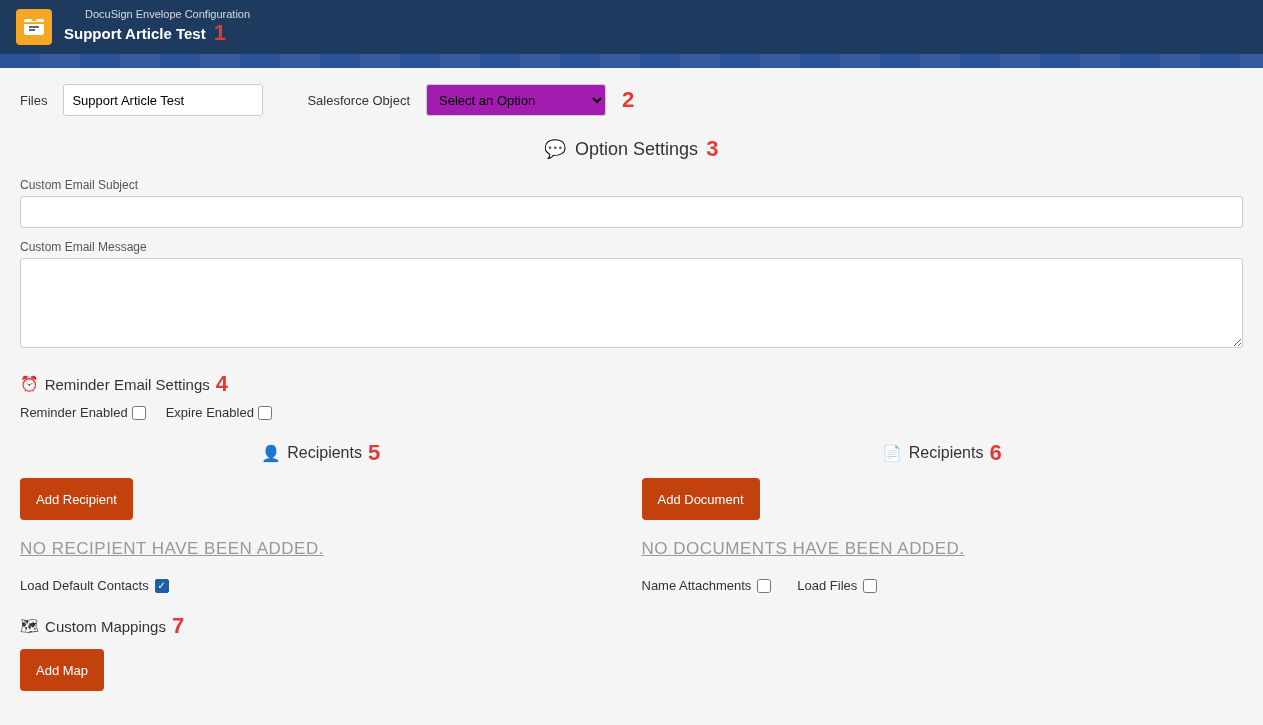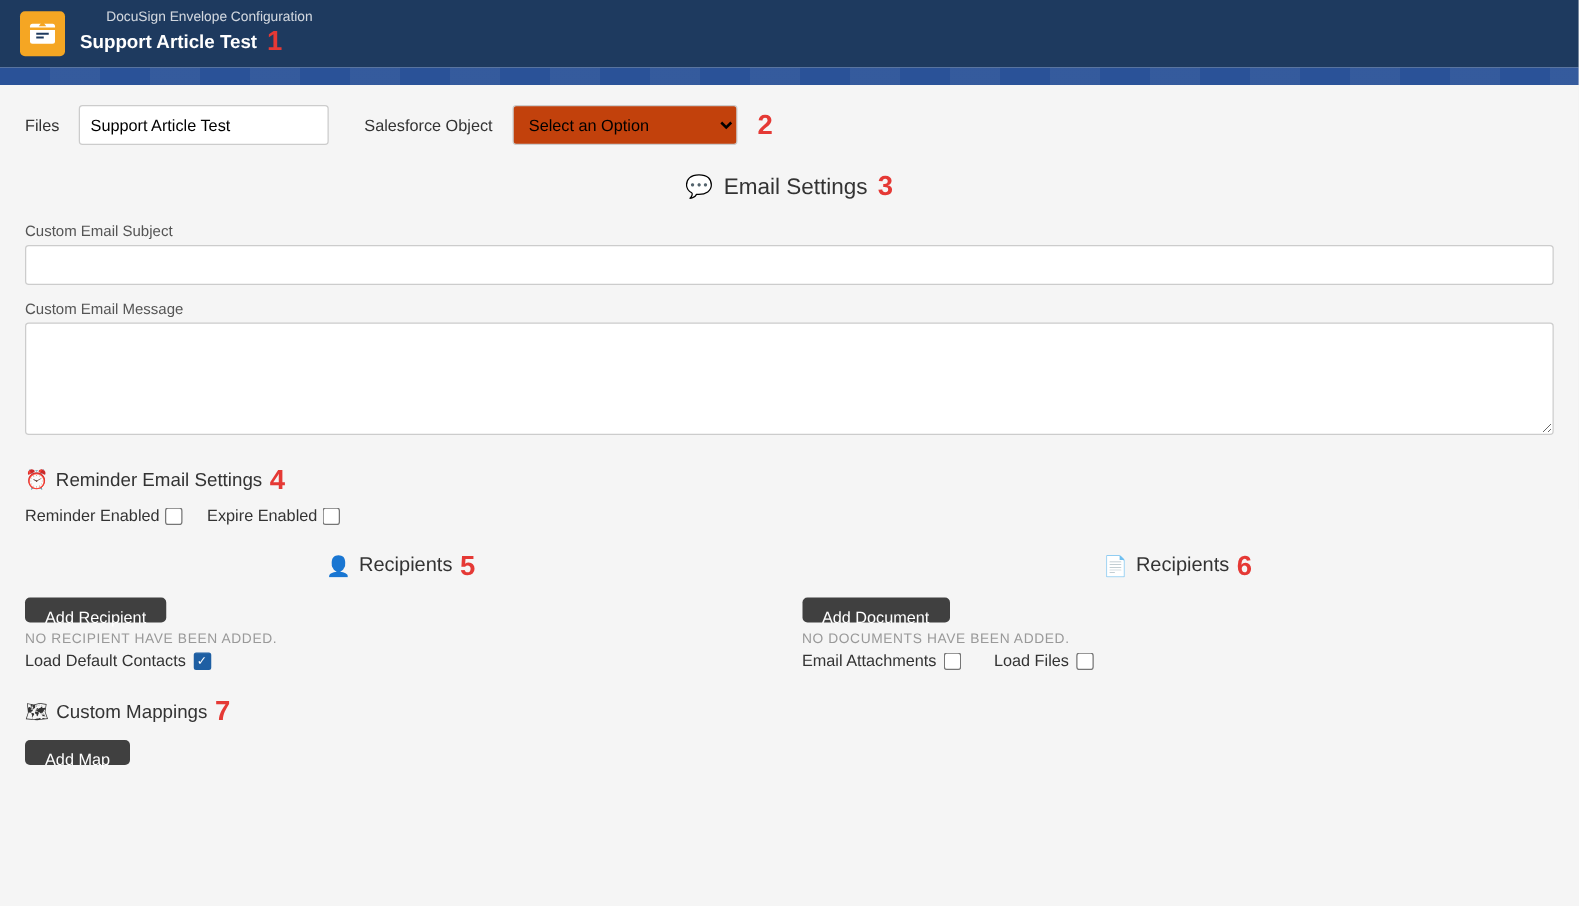--- a/index.html
+++ b/index.html
@@ -66,28 +66,28 @@
     .field-label { font-size: 13px; color: #333; margin-right: 4px; }
     .text-input {
       border: 1px solid #ccc;
       border-radius: 3px;
       padding: 5px 8px;
       font-size: 13px;
       height: 32px;
       background: #fff;
     }
     .name-input { width: 200px; }
-    .salesforce-label { margin-left: 16px; }
+    .salesforce-label { margin-left: 32px; }
     .select-input {
       border: 1px solid #ccc;
       border-radius: 3px;
       padding: 5px 8px;
       font-size: 13px;
       height: 32px;
-      background: #c2410c;
+      background: #a21caf;
       width: 180px;
       appearance: auto;
     }
     .step-num {
       color: #e53935;
       font-size: 22px;
       font-weight: bold;
       margin-left: 4px;
     }
 
@@ -172,35 +172,36 @@
       text-align: center;
       font-size: 16px;
       font-weight: 500;
       margin-bottom: 12px;
       display: flex;
       align-items: center;
       justify-content: center;
       gap: 6px;
     }
     .btn-primary {
-      background: #404040;
+      background: #c2410c;
       color: #fff;
       border: none;
       border-radius: 4px;
       padding: 8px 16px;
       font-size: 13px;
       cursor: pointer;
-      height: 20px;
+      height: 42px;
     }
     .empty-message {
-      font-size: 11px;
+      font-size: 17px;
       color: #999;
       text-transform: uppercase;
-      margin: 4px 0;
+      margin: 19px 0;
       letter-spacing: 0.5px;
+      text-decoration: underline;
     }
     .load-row {
       display: flex;
       align-items: center;
       gap: 6px;
       font-size: 13px;
       margin-top: 4px;
     }
     .load-checkbox { width: 14px; height: 14px; accent-color: #1e3a5f; }
     .checked-blue {
@@ -265,21 +266,21 @@
     <span class="field-label salesforce-label">Salesforce Object</span>
     <select class="select-input">
       <option>Select an Option</option>
     </select>
     <span class="red-num step-num">2</span>
   </div>
 
   <div class="email-settings-section">
     <div class="section-header">
       <span>💬</span>
-      <span>Email Settings</span>
+      <span>Option Settings</span>
       <span class="red-num">3</span>
     </div>
 
     <div class="field-group">
       <div class="field-group-label">Custom Email Subject</div>
       <input class="full-input" type="text" style="">
     </div>
 
     <div class="field-group">
       <div class="field-group-label">Custom Email Message</div>
@@ -323,21 +324,21 @@
 
     <div class="col-section">
       <div class="col-header">
         <span>📄</span>
         <span>Recipients</span>
         <span class="red-num">6</span>
       </div>
       <button class="btn-primary">Add Document</button>
       <div class="empty-message">NO DOCUMENTS HAVE BEEN ADDED.</div>
       <div class="load-row">
-        <span>Email Attachments</span>
+        <span>Name Attachments</span>
         <input type="checkbox" class="load-checkbox" style="">
         <span style="margin-left:8px;padding-left:12px;">Load Files</span>
         <input type="checkbox" class="load-checkbox" style="">
       </div>
     </div>
   </div>
 
   <div class="mappings-section">
     <div class="mappings-header">
       <span>🗺</span>

